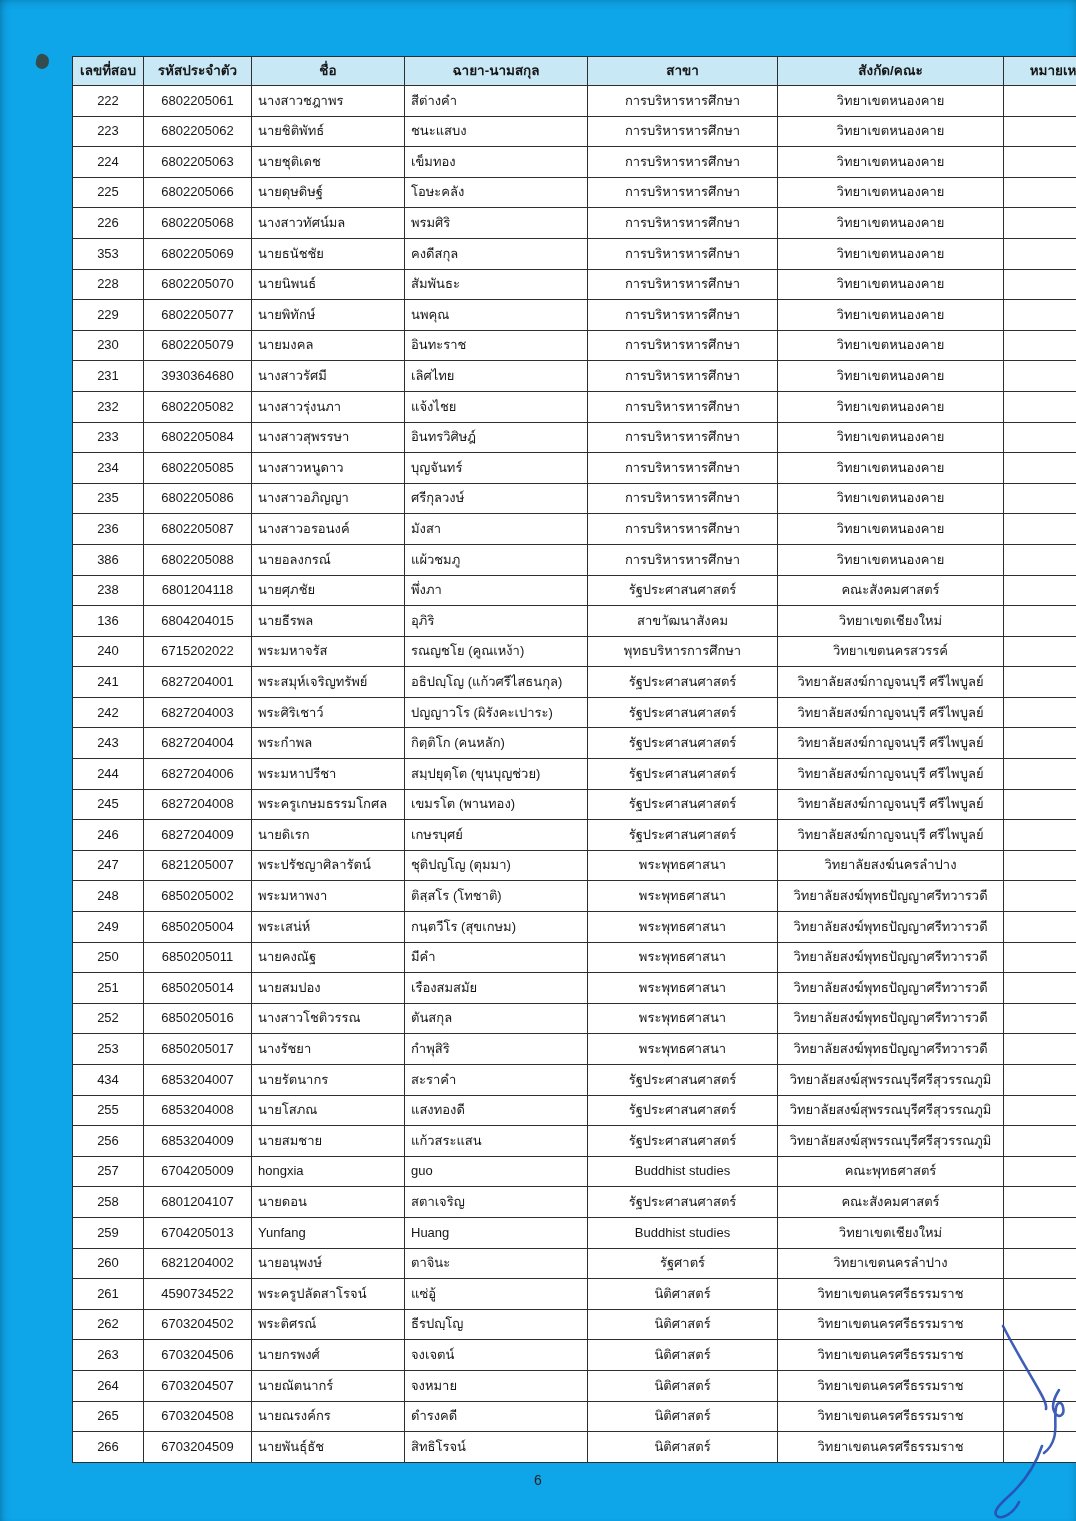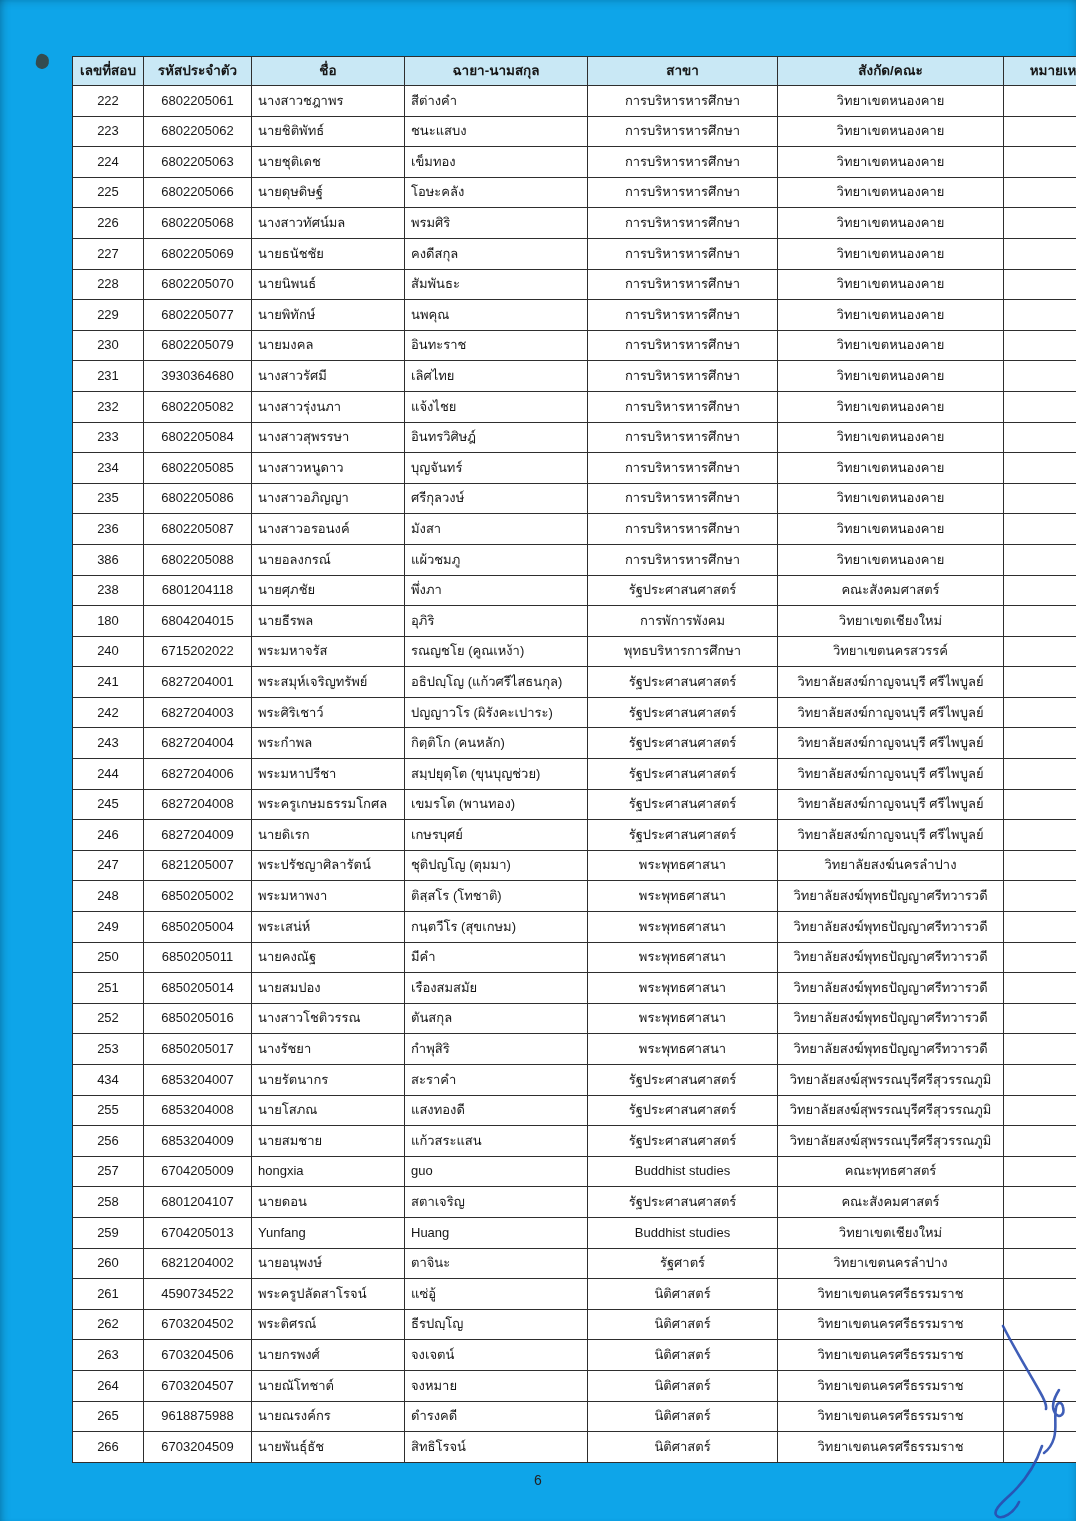--- a/index.html
+++ b/index.html
@@ -125,21 +125,21 @@
         <tr>
           <td>226</td>
           <td>6802205068</td>
           <td>นางสาวทัศน์มล</td>
           <td>พรมศิริ</td>
           <td>การบริหารหารศึกษา</td>
           <td>วิทยาเขตหนองคาย</td>
           <td></td>
         </tr>
         <tr>
-          <td>227</td>
+          <td>353</td>
           <td>6802205069</td>
           <td>นายธนัชชัย</td>
           <td>คงดีสกุล</td>
           <td>การบริหารหารศึกษา</td>
           <td>วิทยาเขตหนองคาย</td>
           <td></td>
         </tr>
         <tr>
           <td>228</td>
           <td>6802205070</td>
@@ -233,25 +233,25 @@
         <tr>
           <td>238</td>
           <td>6801204118</td>
           <td>นายศุภชัย</td>
           <td>พึ่งภา</td>
           <td>รัฐประศาสนศาสตร์</td>
           <td>คณะสังคมศาสตร์</td>
           <td></td>
         </tr>
         <tr>
-          <td>180</td>
+          <td>136</td>
           <td>6804204015</td>
           <td>นายธีรพล</td>
           <td>อุภิริ</td>
-          <td>การพัการพังคม</td>
+          <td>สาขาัฒนาสังคม</td>
           <td>วิทยาเขตเชียงใหม่</td>
           <td></td>
         </tr>
         <tr>
           <td>240</td>
           <td>6715202022</td>
           <td>พระมหาจรัส</td>
           <td>รณญชโย (คูณเหง้า)</td>
           <td>พุทธบริหารการศึกษา</td>
           <td>วิทยาเขตนครสวรรค์</td>
@@ -460,29 +460,29 @@
           <td>6703204506</td>
           <td>นายกรพงศ์</td>
           <td>จงเจตน์</td>
           <td>นิติศาสตร์</td>
           <td>วิทยาเขตนครศรีธรรมราช</td>
           <td></td>
         </tr>
         <tr>
           <td>264</td>
           <td>6703204507</td>
-          <td>นายณัโทชาต์</td>
+          <td>นายณัตนากร์</td>
           <td>จงหมาย</td>
           <td>นิติศาสตร์</td>
           <td>วิทยาเขตนครศรีธรรมราช</td>
           <td></td>
         </tr>
         <tr>
           <td>265</td>
-          <td>9618875988</td>
+          <td>6703204508</td>
           <td>นายณรงค์กร</td>
           <td>ดำรงคดี</td>
           <td>นิติศาสตร์</td>
           <td>วิทยาเขตนครศรีธรรมราช</td>
           <td></td>
         </tr>
         <tr>
           <td>266</td>
           <td>6703204509</td>
           <td>นายพันธุ์ธัช</td>

